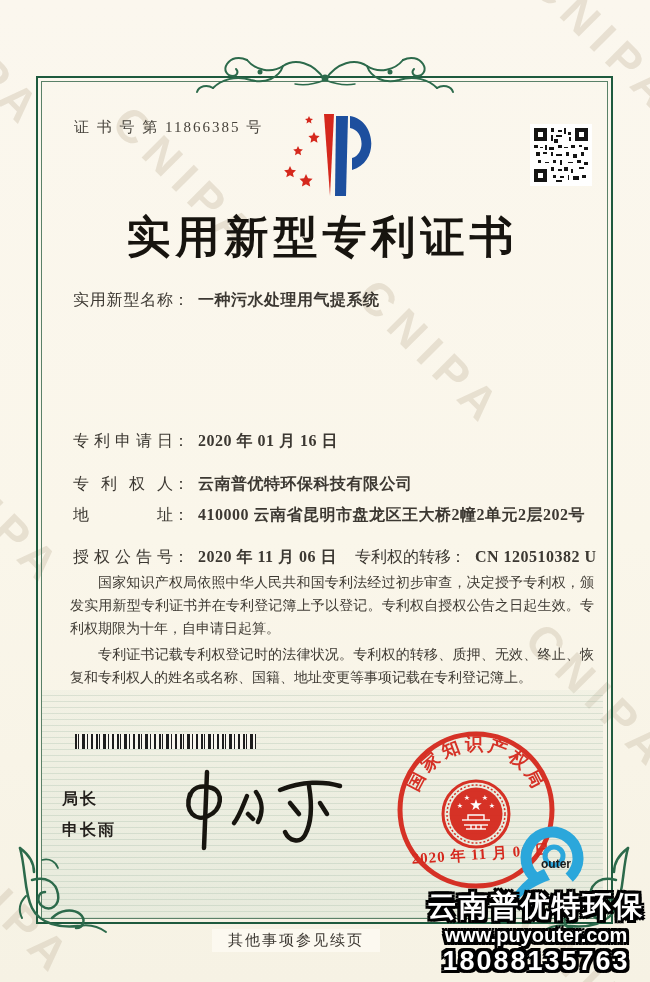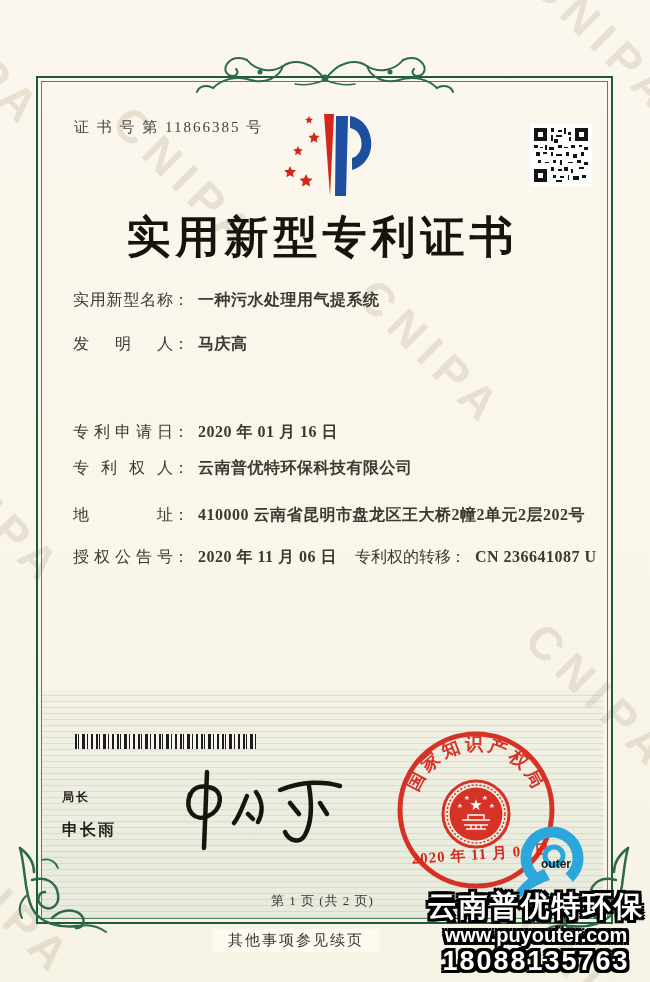--- a/index.html
+++ b/index.html
@@ -46,21 +46,21 @@
   .paras{position:absolute;left:70px;top:571px;width:524px;z-index:3;font-size:14px;
          line-height:23px;color:#3e3a33;text-align:justify;}
   .paras p{margin:0 0 3px 0;text-indent:2em;}
   
   .barcode{position:absolute;left:75px;top:734px;width:181px;height:15px;z-index:3;
     background:repeating-linear-gradient(90deg,
       #1d1d1d 0 2px,#f8f6ee 2px 3px,#1d1d1d 3px 4px,#f8f6ee 4px 7px,
       #1d1d1d 7px 10px,#f8f6ee 10px 12px,#1d1d1d 12px 13px,#f8f6ee 13px 16px,
       #1d1d1d 16px 18px,#f8f6ee 18px 21px);}
   .signer-title{position:absolute;left:62px;top:789px;font-family:Liberation Sans, sans-serif;
-      font-weight:bold;font-size:12px;color:#24211d;z-index:4;letter-spacing:2px;}
+      font-weight:bold;font-size:16px;color:#24211d;z-index:4;letter-spacing:2px;}
   .signer-name{position:absolute;left:62px;top:820px;font-family:"Liberation Sans",sans-serif;
       font-weight:bold;font-size:16px;color:#24211d;z-index:4;letter-spacing:2px;}
   .signature{position:absolute;left:152px;top:760px;z-index:4;}
   .seal{position:absolute;left:392px;top:728px;z-index:3;opacity:.95;}
   .seal-date{position:absolute;left:398px;top:845px;width:166px;text-align:center;z-index:4;
       font-weight:bold;font-size:15px;color:#d5281d;transform:rotate(-4deg);letter-spacing:1px;}
   .pageinfo{position:absolute;left:36px;top:892px;width:573px;text-align:center;
       font-size:13px;color:#3e3a33;z-index:4;letter-spacing:1px;}
   .footnote{position:absolute;left:0;top:929px;width:592px;text-align:center;z-index:3;}
   .footnote span{display:inline-block;background:#fcf9f0;padding:2px 16px;font-size:15px;
@@ -195,39 +195,40 @@
       <path d="M64 8 L76 8 L74 88 L63 88 Z"></path>
       <path d="M78 8 C104 12 108 54 80 62 L80 50 C94 46 92 22 78 20 Z"></path>
     </g>
   </svg>
 
   <div class="title">实用新型专利证书</div>
 
   <div class="row" style="top:290px">
     <span class="flabel">实用新型名称</span><span class="fcolon">：</span><span class="fvalue">一种污水处理用气提系统</span>
   </div>
-  <div class="row" style="top:334px">
-    <span class="flabel">发明人</span><span class="fcolon">：</span><span class="fvalue">马庆高</span>
-  </div>
-  <div class="row" style="top:422px">
+  <div class="row" style="top:431px">
     <span class="flabel">专利申请日</span><span class="fcolon">：</span><span class="fvalue">2020 年 01 月 16 日</span>
   </div>
-  <div class="row" style="top:458px">
+  <div class="row" style="top:474px">
     <span class="flabel">专利权人</span><span class="fcolon">：</span><span class="fvalue">云南普优特环保科技有限公司</span>
   </div>
   <div class="row" style="top:505px">
     <span class="flabel">地址</span><span class="fcolon">：</span><span class="fvalue">410000 云南省昆明市盘龙区王大桥2幢2单元2层202号</span>
   </div>
   <div class="row" style="top:547px">
     <span class="flabel">授权公告号</span><span class="fcolon">：</span><span class="fvalue">2020 年 11 月 06 日</span>
     <span class="row-sub">
-      <span class="flabel w2">专利权的转移</span><span class="fcolon">：</span><span class="fvalue">CN 236641087 U</span>
+      <span class="flabel w2">专利权的转移</span><span class="fcolon">：</span><span class="fvalue">CN 120510382 U</span>
     </span>
   </div>
 
+  <div class="paras">
+    <p>国家知识产权局依照中华人民共和国专利法经过初步审查，决定授予专利权，颁发实用新型专利证书并在专利登记簿上予以登记。专利权自授权公告之日起生效。专利权期限为十年，自申请日起算。</p>
+    <p>专利证书记载专利权登记时的法律状况。专利权的转移、质押、无效、终止、恢复和专利权人的姓名或名称、国籍、地址变更等事项记载在专利登记簿上。</p>
+  </div>
 
   <div class="barcode"></div>
 
   <div class="signer-title">局长</div>
   <div class="signer-name">申长雨</div>
 
   <svg class="signature" width="205" height="100" viewBox="0 0 205 100">
     <g stroke="#17150f" fill="none" stroke-width="4.5" stroke-linecap="round" stroke-linejoin="round">
       <path d="M38 34 C32 52 44 62 56 56 C70 50 72 32 60 28 C48 24 40 28 38 36"></path>
       <path d="M55 12 L52 88"></path>
@@ -260,21 +261,20 @@
     <g stroke="#ffffff" stroke-width="1.4" fill="none">
       <path d="M70 92 h28"></path>
       <path d="M76 92 v-5 h16 v5"></path>
       <path d="M72 97 h24"></path>
       <path d="M74 101 h20"></path>
       <path d="M79 97 v4 M89 97 v4 M84 97 v4"></path>
     </g>
   </svg>
   <div class="seal-date">2020 年 11 月 06 日</div>
 
-  <div class="pageinfo">第 1 页 (共 2 页)</div>
   <div class="footnote">
     <span>其他事项参见续页</span>
   </div>
 
   <svg class="plogo" width="104" height="84" viewBox="0 0 104 84">
     <circle cx="58" cy="36" r="26" fill="none" stroke="#2ba7db" stroke-width="11" stroke-dasharray="128 36" transform="rotate(125 58 36)"></circle>
     <path d="M14 80 C28 60 38 52 50 47 L56 58 C44 62 32 68 20 82 Z" fill="#2ba7db"></path>
     <circle cx="60" cy="34" r="9" fill="none" stroke="#2ba7db" stroke-width="5"></circle>
     <text x="62" y="46" font-size="12" font-weight="bold" fill="#1b1b1b" font-family="Liberation Sans, sans-serif" text-anchor="middle">outer</text>
   </svg>

